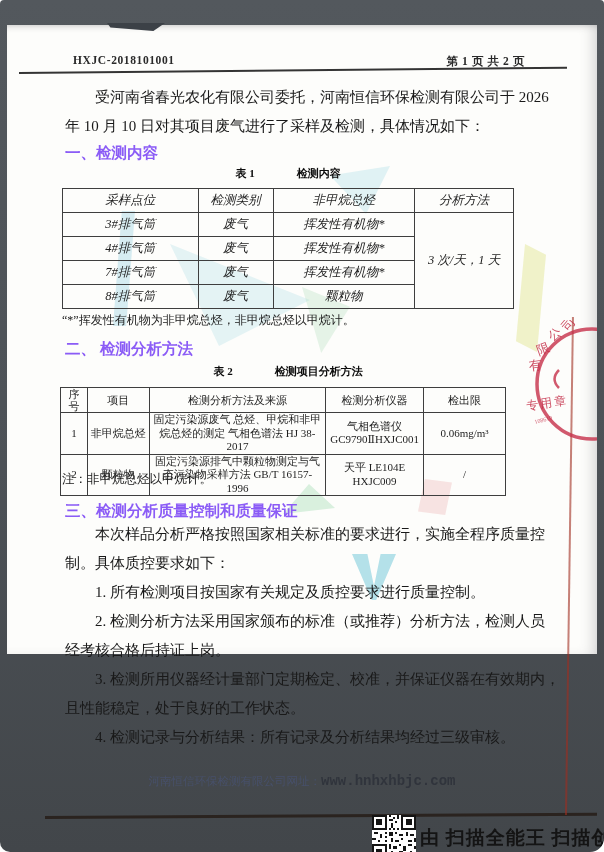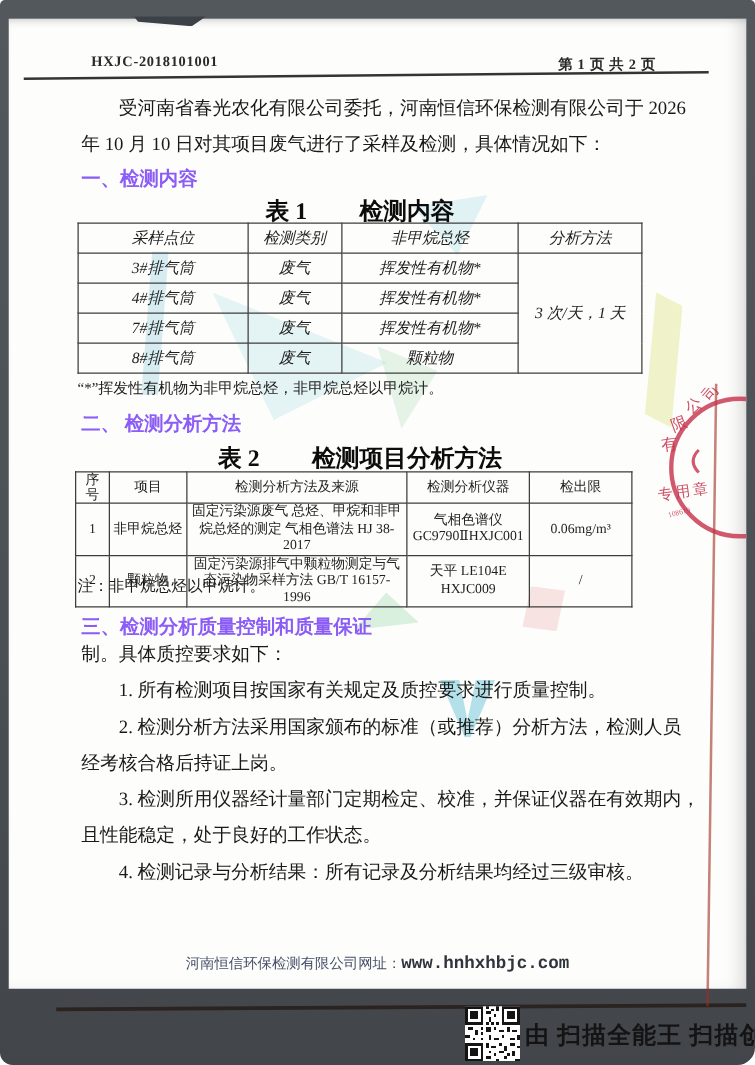--- a/index.html
+++ b/index.html
@@ -3,21 +3,21 @@
 <meta charset="utf-8">
 <style>
   html,body{margin:0;padding:0;background:#ffffff;}
   .screen{
     position:relative;width:604px;height:852px;overflow:hidden;
     background:linear-gradient(180deg,#53585d 0%,#4c5156 55%,#42464a 100%);
     border-radius:4px 4px 14px 10px;
     font-family:"Liberation Serif","DejaVu Serif",serif;
   }
   .page{
-    position:absolute;left:7px;top:15px;width:590px;height:776px;
+    position:absolute;left:7px;top:25px;width:590px;height:629px;
     background:#fdfdfb;
     box-shadow:inset -10px 0 14px -6px rgba(60,60,70,0.20), inset 0 5px 7px -5px rgba(60,60,70,0.30);
   }
   
   .wm{position:absolute;z-index:0;}
   .wm1{left:106px;top:186px;width:22px;height:115px;background:rgba(125,200,220,0.30);clip-path:polygon(40% 0,100% 0,60% 100%,0 100%);}
   .wm2{left:163px;top:219px;width:140px;height:102px;background:rgba(130,205,220,0.20);clip-path:polygon(0 0,100% 55%,35% 100%);}
   .wm3{left:509px;top:219px;width:30px;height:108px;background:rgba(225,228,140,0.45);clip-path:polygon(30% 0,100% 10%,70% 100%,0 90%);}
   .wm4{left:276px;top:459px;width:52px;height:30px;background:rgba(150,215,170,0.35);clip-path:polygon(0 100%,50% 0,100% 80%);}
   .wm5{left:411px;top:454px;width:34px;height:36px;background:rgba(235,160,160,0.28);clip-path:polygon(20% 0,100% 10%,80% 100%,0 90%);}
@@ -30,21 +30,21 @@
   .doc-header{position:absolute;top:29px;left:66px;right:72px;display:flex;justify-content:space-between;font-size:11.5px;letter-spacing:0.6px;color:#2a2a2a;font-weight:bold;}
   .header-rule{position:absolute;top:47px;left:12px;width:548px;height:2px;background:#343434;transform:rotate(-0.55deg);transform-origin:left center;}
   .bodytext{font-size:15px;line-height:29px;color:#191919;}
   .line{white-space:nowrap;}
   .indent{text-indent:30px;}
   .intro{position:absolute;top:58px;left:58px;width:500px;}
   .sec-title{position:absolute;left:58px;font-weight:bold;font-size:15.5px;color:#8b5cf6;white-space:nowrap;}
   .sec1{top:118px;}
   .sec2{top:314px;}
   .sec3{top:476px;}
-  .caption{position:absolute;left:55px;width:452px;text-align:center;font-weight:bold;font-size:19px;color:#0c0c0c;}
+  .caption{position:absolute;left:55px;width:452px;text-align:center;font-weight:bold;font-size:11px;color:#0c0c0c;}
   .cap1{top:141px;}
   .cap2{top:339px;}
   .cap-label{margin-right:42px;}
   table{border-collapse:collapse;position:absolute;background:transparent;}
   td,th{border:1px solid #3e3e3e;text-align:center;vertical-align:middle;font-weight:normal;padding:0 2px;}
   .t1{top:163px;left:55px;width:452px;font-size:12.5px;font-style:italic;}
   .t1 th{height:23px;}
   .t1 td{height:23px;margin-left:15px;}
   .t2{top:362px;left:53px;width:446px;font-size:11px;line-height:13.5px;}
   .t2 th{height:22px;line-height:12px;}
@@ -172,20 +172,21 @@
           <td class="pre">天平 LE104E
 HXJC009</td>
           <td>/</td>
         </tr>
       </tbody>
         </table>
       <div class="footnote fn2">注：非甲烷总烃以甲烷计。</div>
 
       <div class="sec-title sec3">三、检测分析质量控制和质量保证</div>
       <div class="sec3-body bodytext">
+        <div class="line indent">本次样品分析严格按照国家相关标准的要求进行，实施全程序质量控</div>
         <div class="line">制。具体质控要求如下：</div>
         <div class="line indent">1. 所有检测项目按国家有关规定及质控要求进行质量控制。</div>
         <div class="line indent">2. 检测分析方法采用国家颁布的标准（或推荐）分析方法，检测人员</div>
         <div class="line">经考核合格后持证上岗。</div>
         <div class="line indent">3. 检测所用仪器经计量部门定期检定、校准，并保证仪器在有效期内，</div>
         <div class="line">且性能稳定，处于良好的工作状态。</div>
         <div class="line indent">4. 检测记录与分析结果：所有记录及分析结果均经过三级审核。</div>
       </div>
 
       <div class="page-footer">

